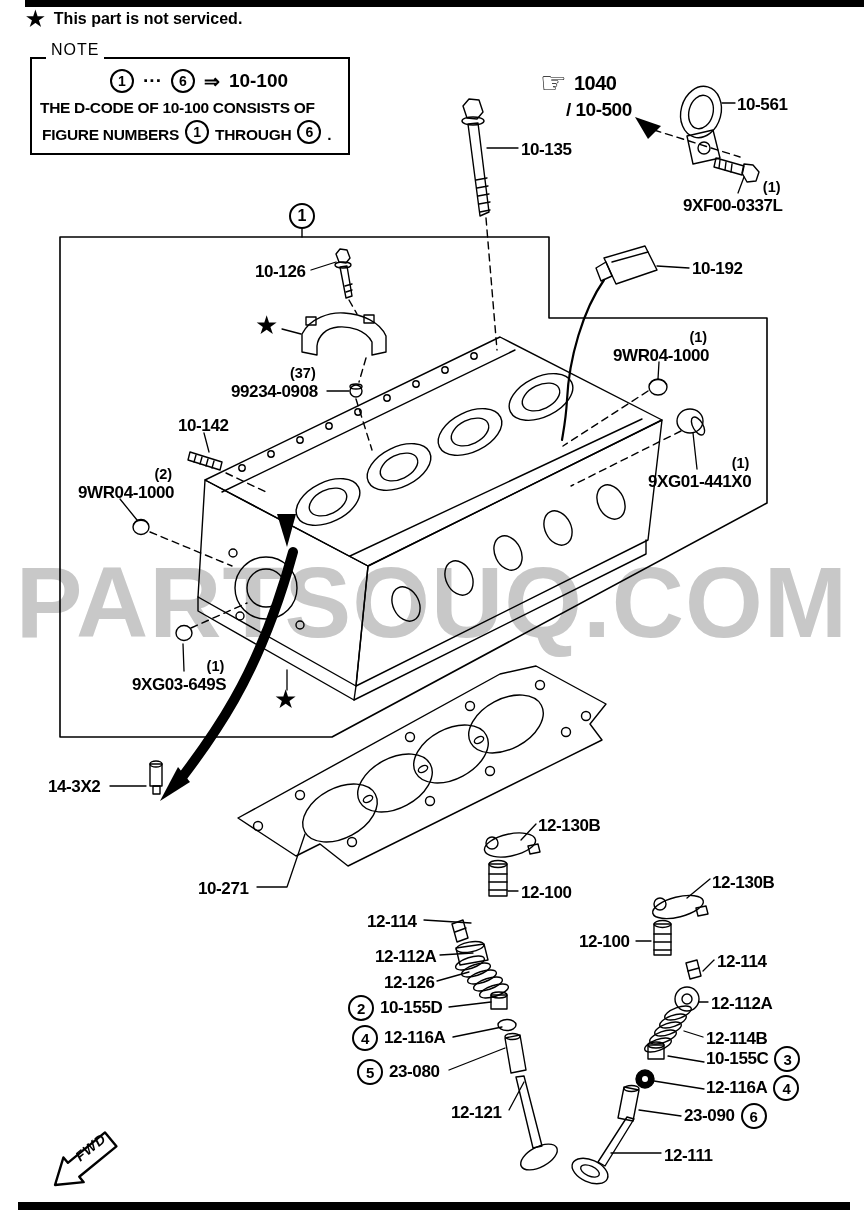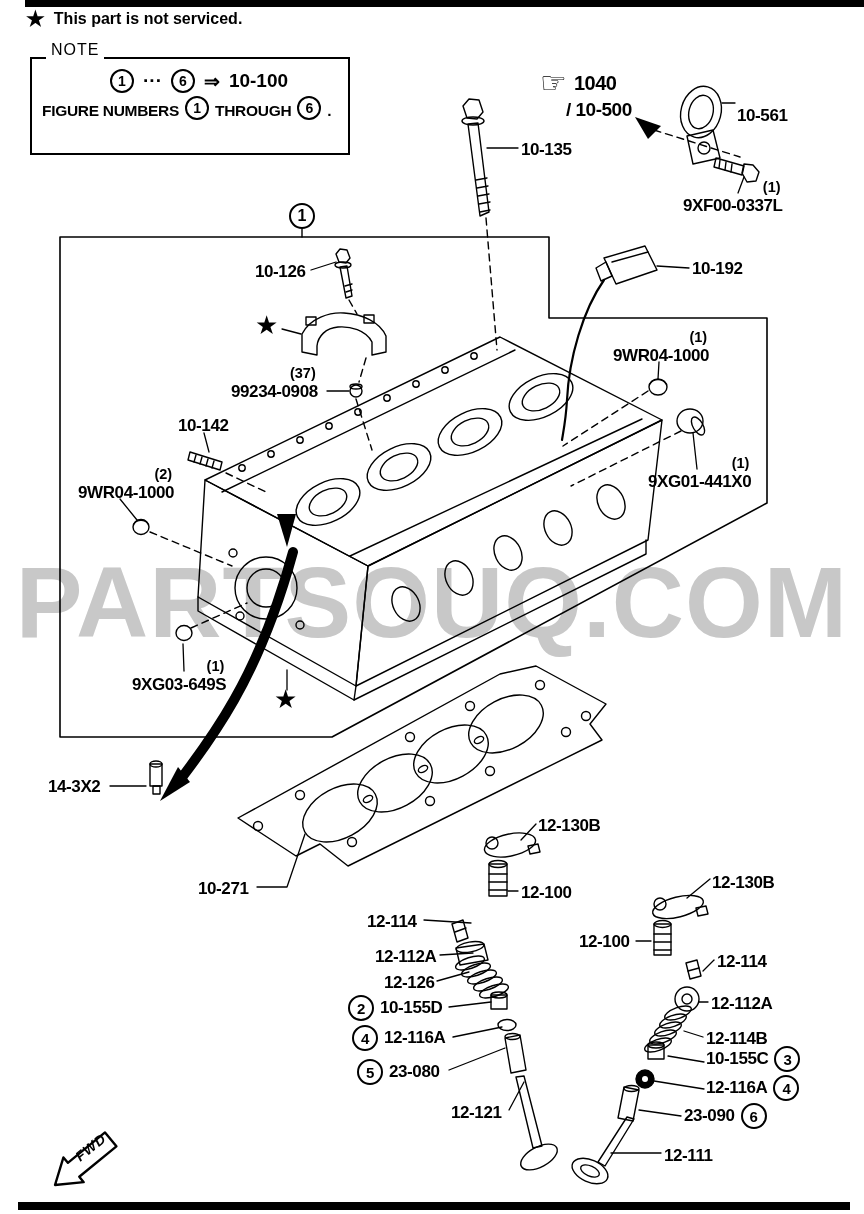--- a/index.html
+++ b/index.html
@@ -318,20 +318,21 @@
 
   <div class="notebox">
     <span class="notetitle">NOTE</span>
     <div class="nl1">
       <span class="fig-circle sm">1</span>
       <span>···</span>
       <span class="fig-circle sm">6</span>
       <span>⇒</span>
       <span>10-100</span>
     </div>
+    <div class="nl2">THE D-CODE OF  10-100  CONSISTS OF</div>
     <div class="nl3">
       <span>FIGURE NUMBERS</span>
       <span class="fig-circle sm">1</span>
       <span>THROUGH</span>
       <span class="fig-circle sm">6</span>
       <span>.</span>
     </div>
   </div>
 
   <div class="callout">
@@ -344,21 +345,21 @@
 
   <div class="fig1">1</div>
 
   <span class="star-float star2">★</span>
   <span class="star-float star3">★</span>
 
   <div id="labels">
       <div class="plabel" style="left: 521px; top: 140px; text-align: center;">
         <span>10-135</span>
       </div>
-      <div class="plabel" style="left: 737px; top: 106px;">
+      <div class="plabel" style="left: 737px; top: 95px;">
         <span>10-561</span>
       </div>
       <div class="plabel" style="left: 683px; top: 196px;">
         <span>9XF00-0337L</span>
         <span class="qty">(1)</span>
       </div>
       <div class="plabel" style="left: 255px; top: 262px;">
         <span>10-126</span>
       </div>
       <div class="plabel" style="left: 692px; top: 259px;">

